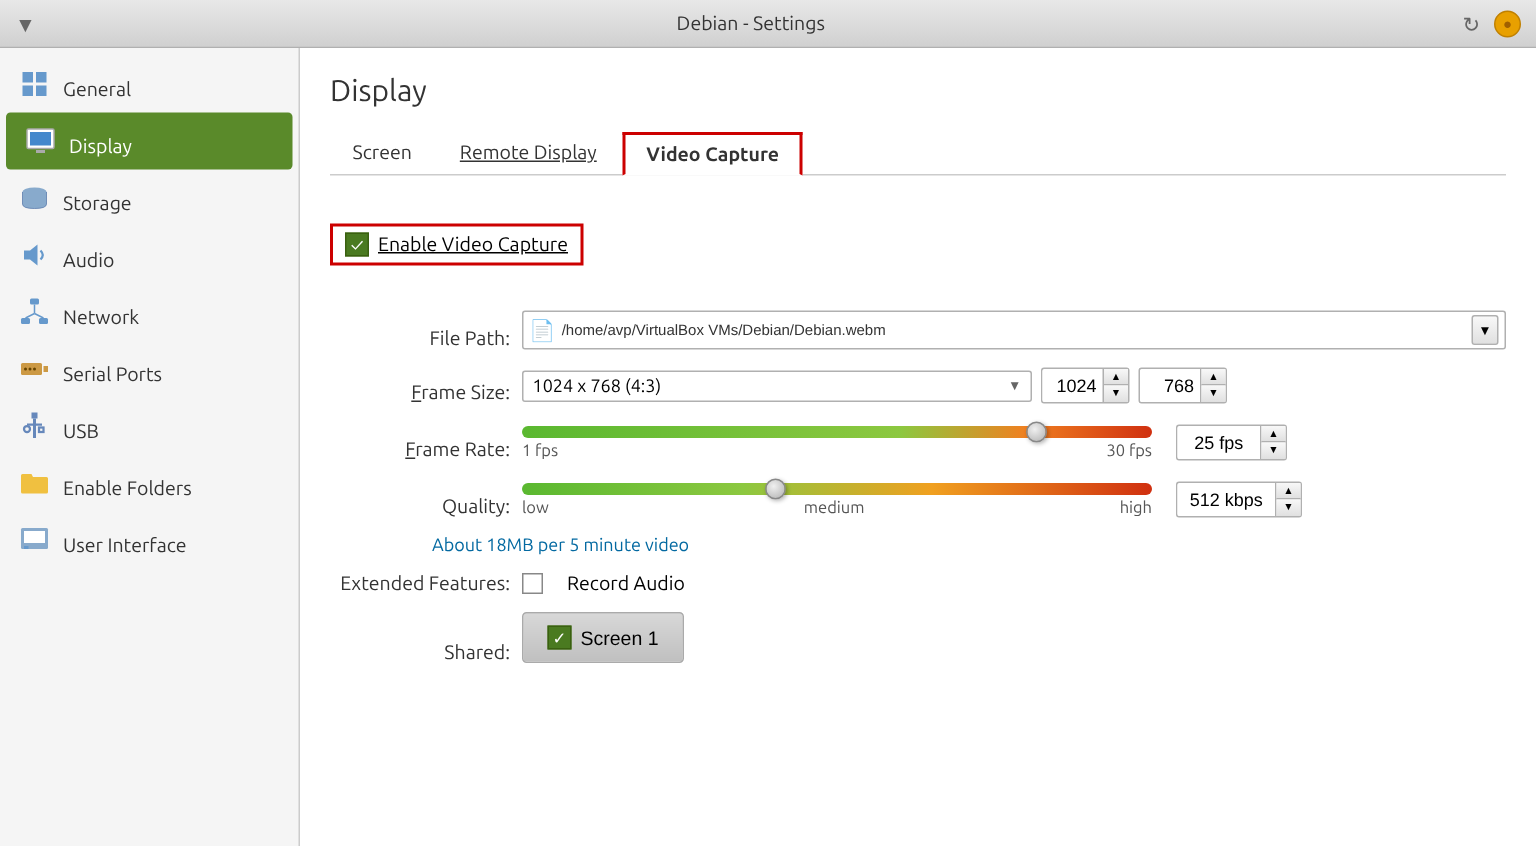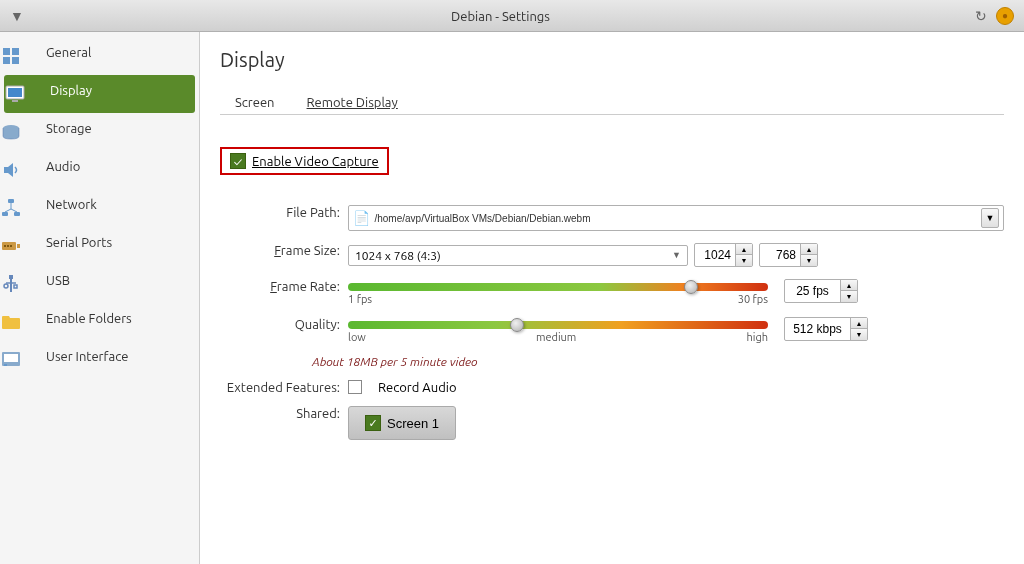--- a/index.html
+++ b/index.html
@@ -62,23 +62,23 @@
     
     .sidebar {
       width: 200px;
       background: #f5f5f5;
       border-right: 1px solid #ccc;
       padding: 5px 0;
       overflow-y: auto;
     }
     .sidebar-item {
       display: flex;
-      align-items: flex-start;
-      gap: 24px;
-      padding: 8px 0;
+      align-items: flex-end;
+      gap: 8px;
+      padding: 8px 12px;
       cursor: pointer;
       color: #333;
       font-size: 13px;
     }
     .sidebar-item.active {
       background: #5a8a2a;
       color: white;
       border-radius: 3px;
       margin: 0 4px;
     }
@@ -160,21 +160,21 @@
       flex-shrink: 0;
     }
     .enable-label {
       font-size: 13px;
       text-decoration: underline;
     }
 
     
     .form-row {
       display: flex;
-      align-items: flex-start;
+      align-items: flex-end;
       margin-bottom: 12px;
       gap: 8px;
     }
     .form-label {
       text-align: right;
       min-width: 120px;
       color: #333;
       font-size: 13px;
       flex-shrink: 0;
     }
@@ -287,23 +287,22 @@
       border: none;
       outline: none;
       padding: 3px 4px;
       font-size: 12px;
       text-align: center;
     }
 
     
     .about-text {
       font-size: 12px;
-      color: #7f1d1d;
-      font-style: italic;
-      margin-left: 92px;
+      color: #0369a1;
+      margin-left: 68px;
       margin-bottom: 12px;
     }
 
     
     .checkbox-unchecked {
       width: 14px;
       height: 14px;
       border: 1px solid #888;
       background: white;
       display: inline-block;
@@ -484,20 +483,23 @@
   <div class="content">
 
     <h2 class="page-title">Display</h2>
 
     <div class="tabs">
       <div class="tab">
         <span>Screen</span>
       </div>
       <div class="tab">
         <span class="tab-underline">Remote Display</span>
+      </div>
+      <div class="tab active">
+        <span>Video Capture</span>
       </div>
     </div>
 
     <div style="margin-bottom:14px;">
       <div class="enable-row">
         <div class="checkbox-checked">✓</div>
         <span class="enable-label">Enable Video Capture</span>
       </div>
     </div>
 

